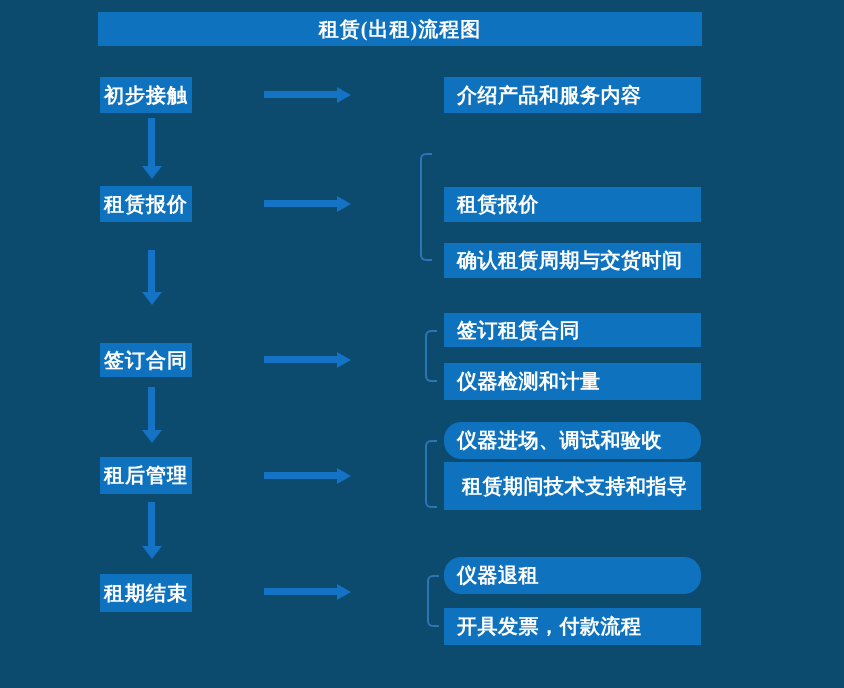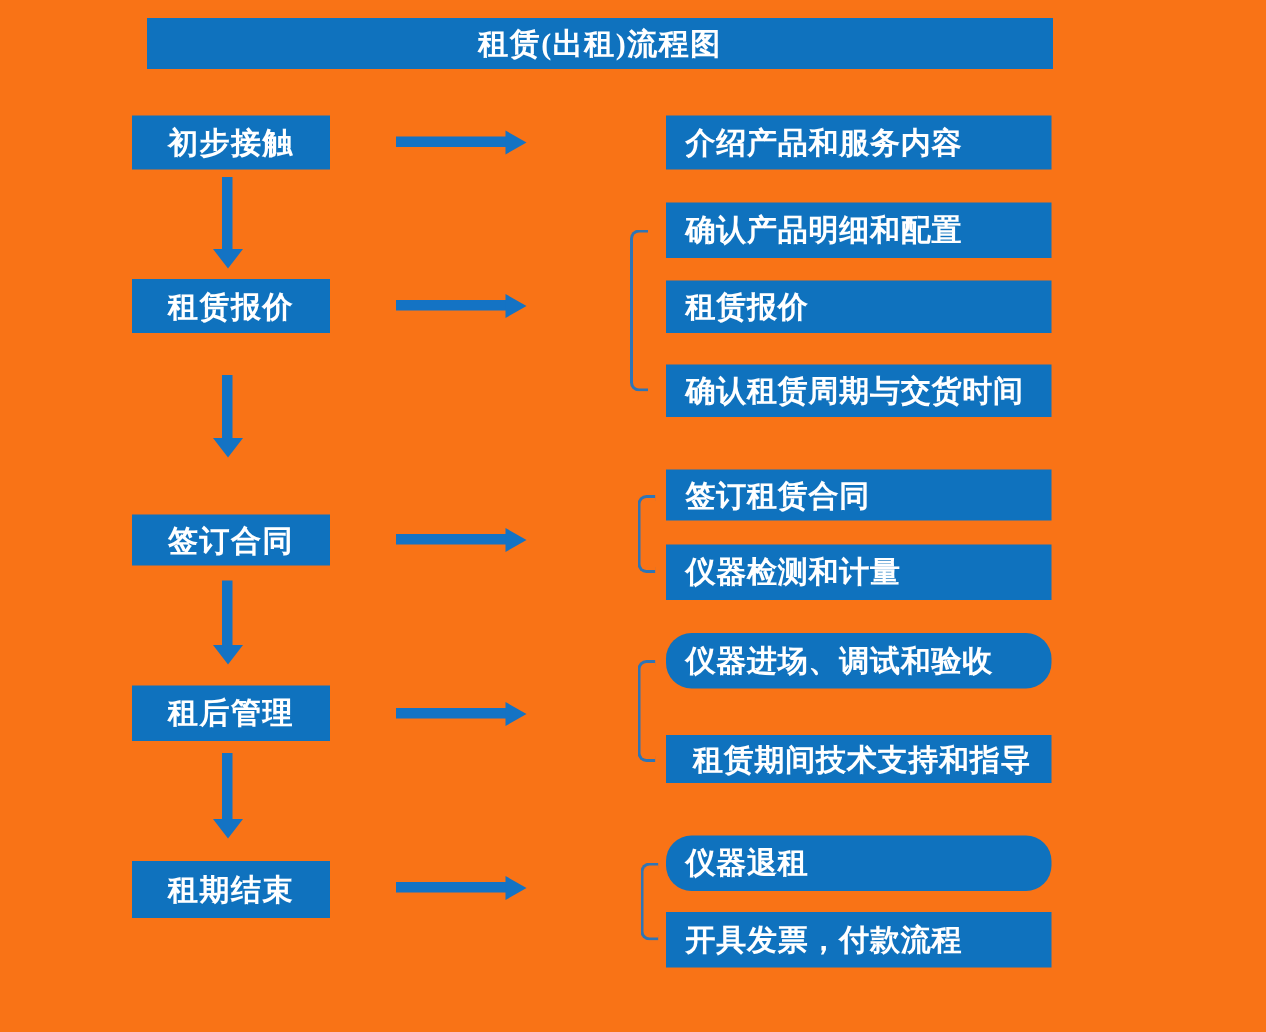--- a/index.html
+++ b/index.html
@@ -1,20 +1,20 @@
 <!DOCTYPE html>
 <html><head>
 <meta charset="utf-8">
 <style>
   html, body { margin: 0; padding: 0; background: #ffffff; }
   .canvas {
     position: relative;
     width: 844px;
     height: 688px;
-    background: #f97316;
+    background: #0c4a6e;
     font-family: "Liberation Serif", "DejaVu Serif", serif;
     overflow: hidden;
   }
   .box {
     position: absolute;
     background: #0f72be;
     color: #ffffff;
     font-weight: bold;
     display: flex;
     align-items: center;
@@ -22,21 +22,21 @@
     font-size: 20px;
     white-space: nowrap;
   }
   .title-banner {
     left: 98px; top: 12px; width: 604px; height: 34px;
     justify-content: center;
     font-size: 20px;
     letter-spacing: 1px;
   }
   .left-node {
-    left: 88px; width: 132px;
+    left: 100px; width: 92px;
     justify-content: center;
     letter-spacing: 1px;
   }
   .right-node {
     left: 444px; width: 257px;
     padding-left: 13px;
     letter-spacing: 0.5px;
   }
   
   .v-arrow { position: absolute; left: 142px; width: 20px; }
@@ -128,26 +128,25 @@
     <div class="head"></div>
   </div>
 
   <div class="bracket" style="left:420px;top:153px;height:108px;"></div>
   <div class="bracket" style="left:425px;top:330px;height:52px;"></div>
   <div class="bracket" style="left:425px;top:440px;height:68px;"></div>
   <div class="bracket" style="left:427px;top:575px;height:52px;"></div>
 
   <div class="box right-node" style="top:77px;height:36px;">介绍产品和服务内容</div>
 
-  <div class="box right-node" style="top:135px;height:37px;">确认产品明细和配置</div>
   <div class="box right-node" style="top:187px;height:35px;">租赁报价</div>
   <div class="box right-node" style="top:243px;height:35px;">确认租赁周期与交货时间</div>
 
   <div class="box right-node" style="top:313px;height:34px;">签订租赁合同</div>
   <div class="box right-node" style="top:363px;height:37px;">仪器检测和计量</div>
 
   <div class="box right-node" style="top:422px;height:37px;border-radius:17px;">仪器进场、调试和验收</div>
-  <div class="box right-node" style="top:490px;height:32px;padding-left:18px;">租赁期间技术支持和指导</div>
+  <div class="box right-node" style="top:462px;height:48px;padding-left:18px;">租赁期间技术支持和指导</div>
 
   <div class="box right-node" style="top:557px;height:37px;border-radius:17px;">仪器退租</div>
   <div class="box right-node" style="top:608px;height:37px;">开具发票，付款流程</div>
 
 </div>
 
 </body></html>

